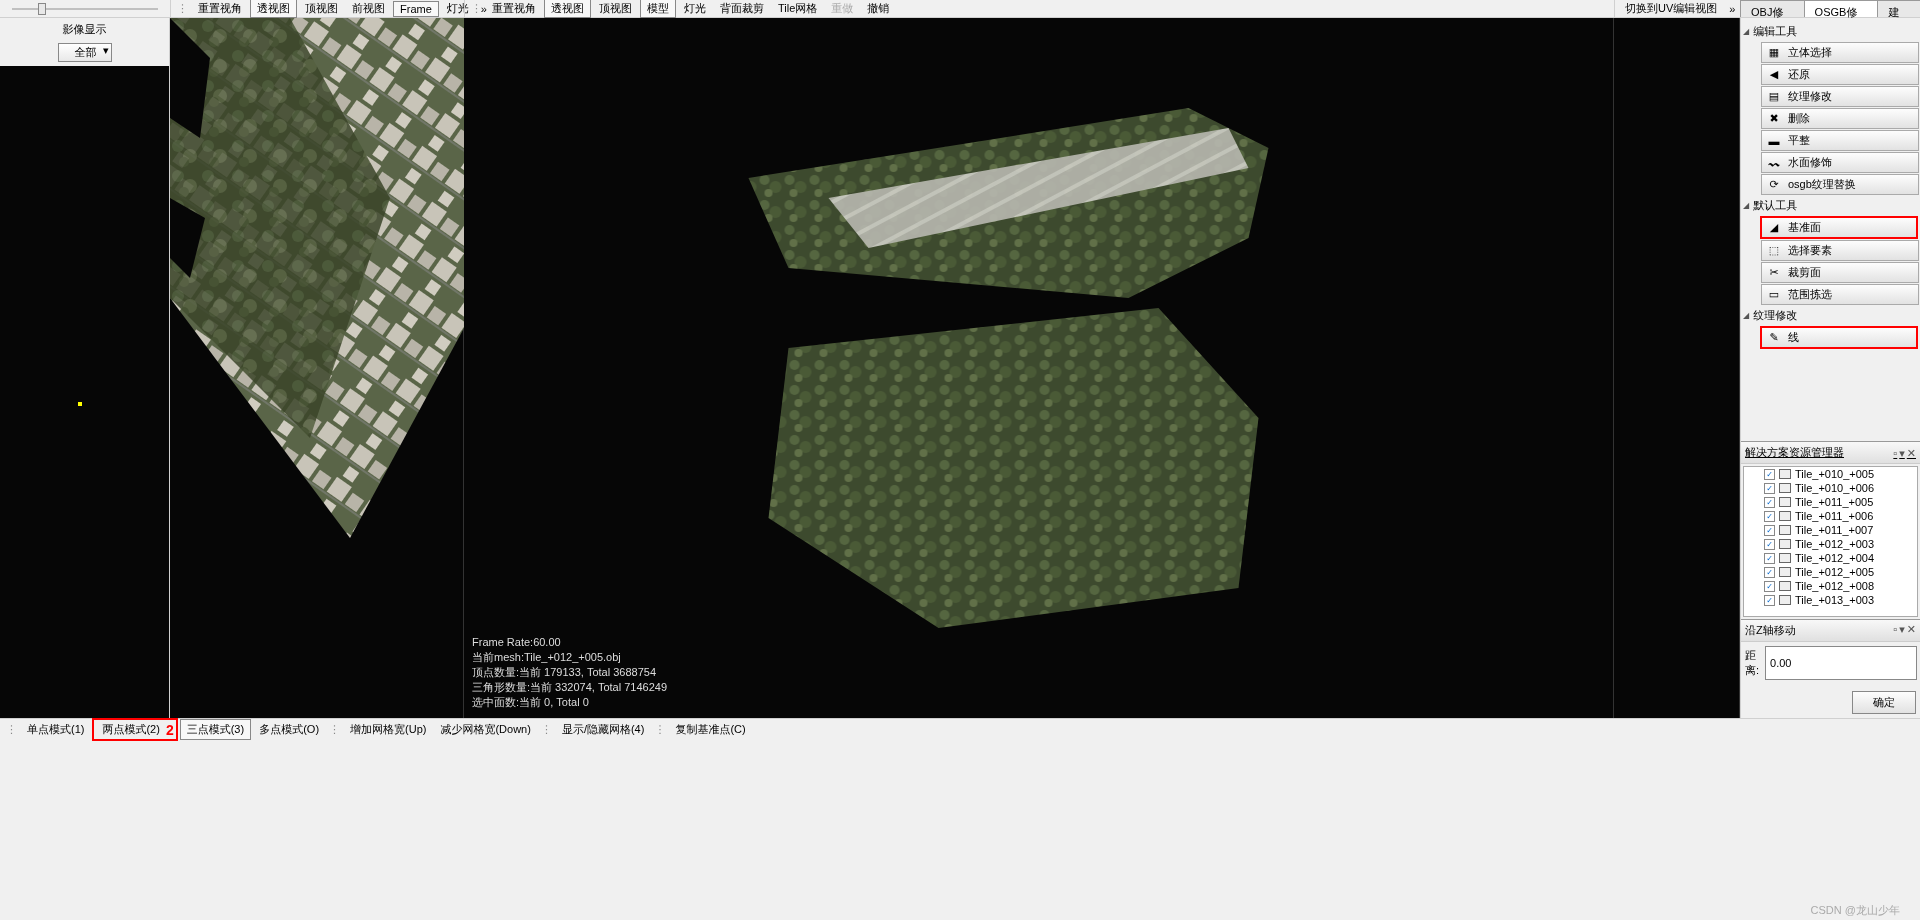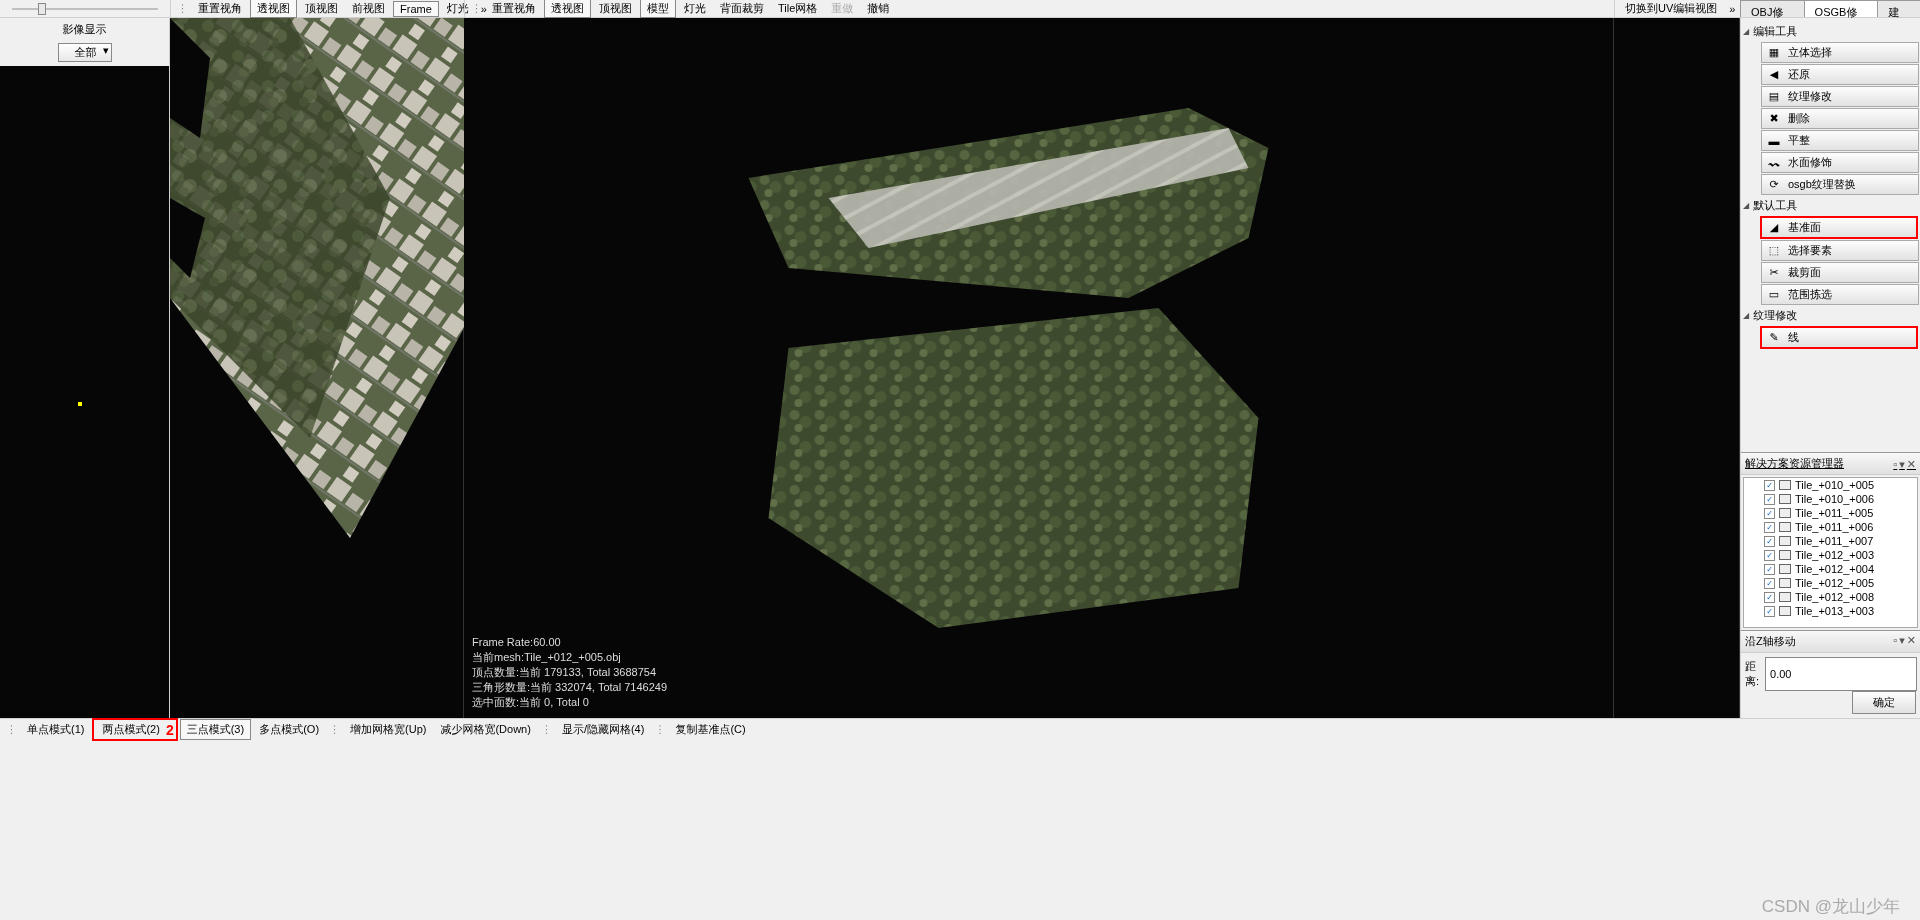--- a/index.html
+++ b/index.html
@@ -45,29 +45,29 @@
 .sol-panel { border-top: 1px solid #999; display: flex; flex-direction: column; height: 178px; }
 .sol-hdr { background: linear-gradient(#f8f8f8,#e0e0e0); padding: 3px 4px; border-bottom: 1px solid #ccc; display: flex; align-items: flex-end; text-decoration: underline; }
 .sol-hdr-icons { margin-left: auto; display: flex; gap: 2px; font-size: 10px; color: #555; }
 .sol-list { flex: 1; overflow-y: auto; background: #fff; border: 1px solid #aaa; margin: 2px; }
 .sol-item { display: flex; align-items: center; padding: 1px 2px 1px 20px; gap: 4px; white-space: nowrap; }
 .chk { width: 11px; height: 11px; border: 1px solid #888; background: #fff; display: inline-flex; align-items: center; justify-content: center; font-size: 8px; color: #0066cc; }
 .print-ic { width: 12px; height: 10px; border: 1px solid #666; background: #eee; }
 
 .z-panel { border-top: 1px solid #999; padding: 4px; }
 .z-hdr { background: linear-gradient(#f8f8f8,#e0e0e0); padding: 3px 4px; margin: -4px -4px 4px -4px; border-bottom: 1px solid #ccc; display: flex; }
-.z-row { display: flex; align-items: center; gap: 6px; margin-bottom: 0; }
+.z-row { display: flex; align-items: center; gap: 6px; margin-bottom: 11px; }
 .z-input { flex: 1; border: 1px solid #888; padding: 10px 4px; background: #fff; }
 .z-btn { padding: 3px 20px; border: 1px solid #888; background: linear-gradient(#fdfdfd,#e2e2e2); cursor: pointer; float: right; }
 
 .bottom-bar { height: 22px; display: flex; align-items: center; padding: 0 4px; gap: 2px; border-top: 1px solid #d0d0d0; }
 .bb-btn { padding: 2px 6px; cursor: pointer; white-space: nowrap; }
 .bb-btn.boxed { border: 1px solid #888; background: #f8f8f8; }
 .red-box2 { border: 2px solid #ff0000; padding: 0 2px; display: flex; align-items: center; }
-.watermark { position: absolute; right: 20px; bottom: 2px; color: #aaa; font-size: 17px; }
+.watermark { position: absolute; right: 20px; bottom: 2px; color: #aaa; font-size: 11px; }
 
 svg.mesh { position: absolute; }
 </style>
 </head>
 <body>
 
 <div class="top-row">
   <div class="slider-section">
     <div class="slider-track">
         <div class="slider-thumb"></div>

